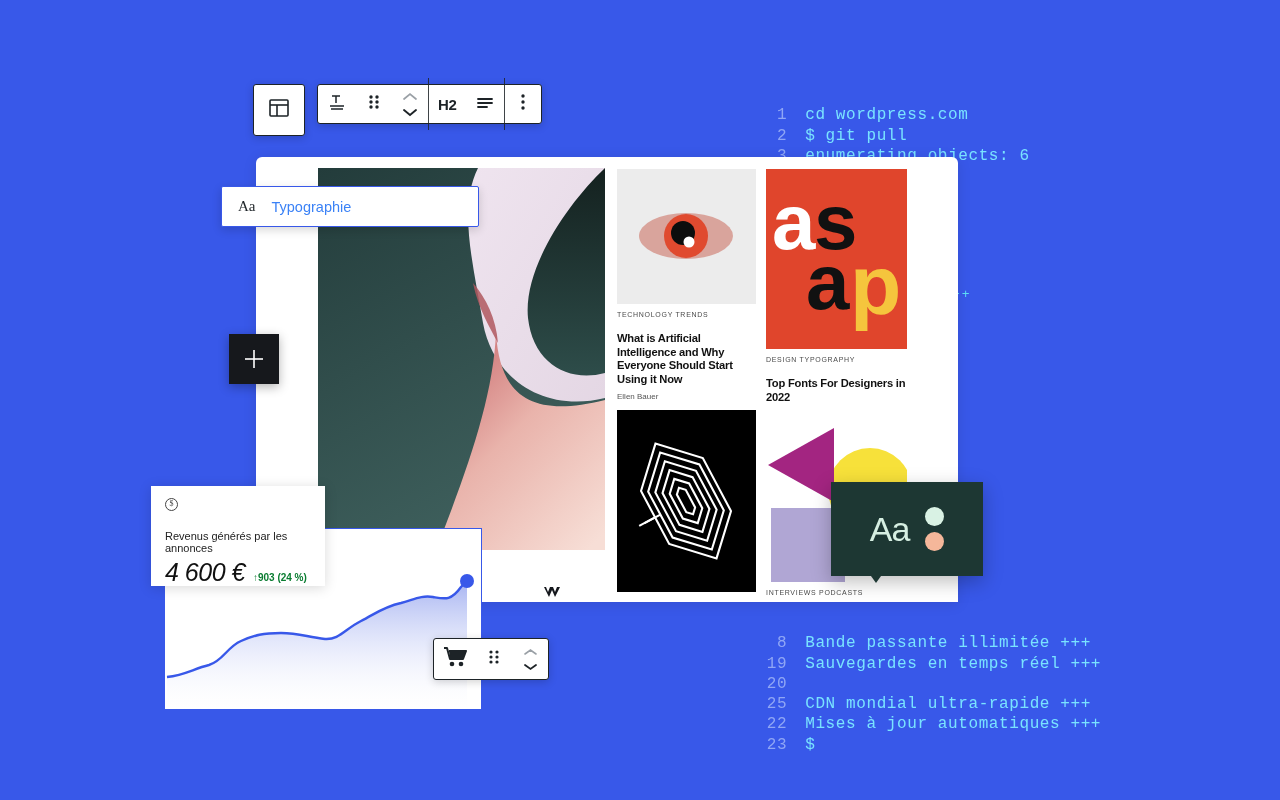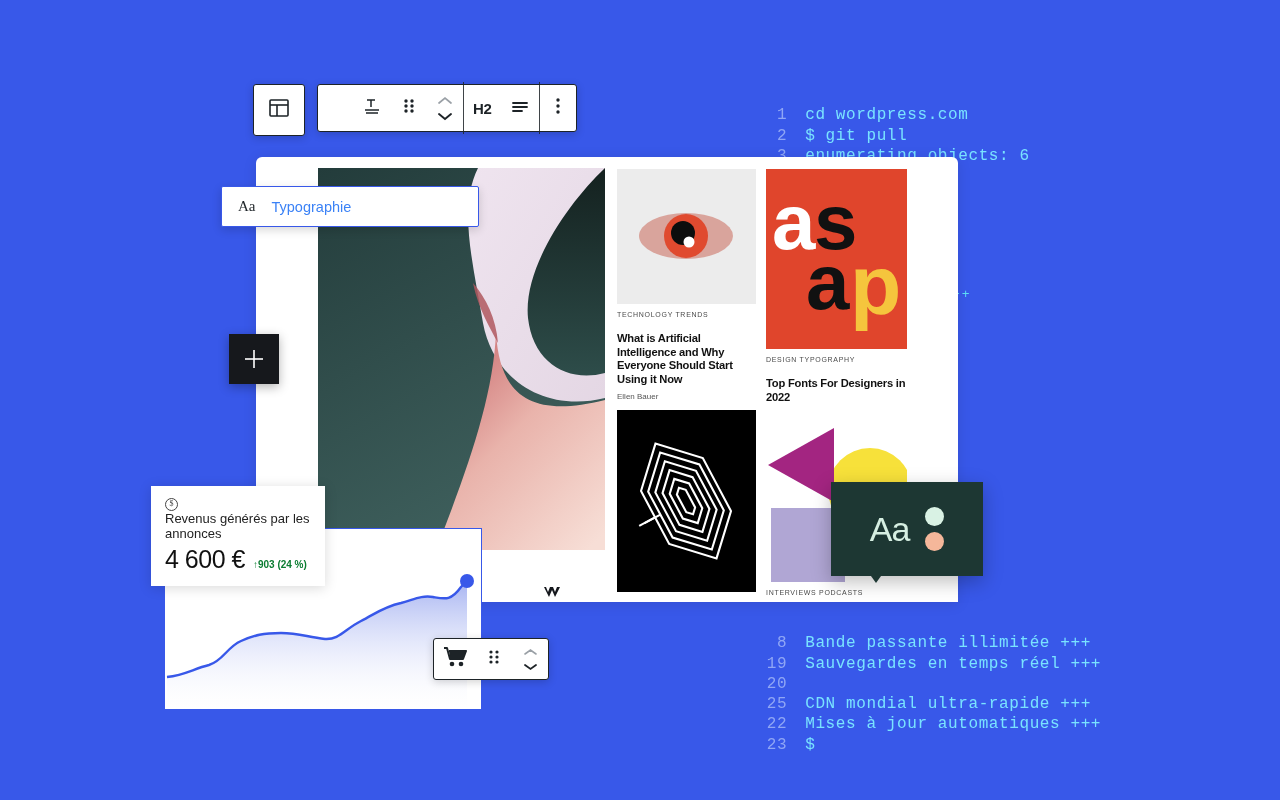--- a/index.html
+++ b/index.html
@@ -56,21 +56,21 @@
   
   .wp-mark { position: absolute; left: 543px; top: 585px; width: 22px; height: 14px; }
 
   
   .tb {
     background: #fff; border: 1px solid #1d2327; border-radius: 3px;
     display: flex; align-items: center; position: absolute;
     box-shadow: 0 2px 8px rgba(0,0,0,.18);
   }
   .tb-layout { left: 253px; top: 84px; width: 52px; height: 52px; justify-content: center; }
-  .tb-main { left: 317px; top: 84px; height: 48px; padding-left: 35px; }
+  .tb-main { left: 317px; top: 84px; height: 40px; }
   .tb-group { display: flex; align-items: center; height: 100%; }
   .tb-sep { width: 1px; height: 52px; background: #1d2327; opacity: .85; }
   .tb-btn {
     height: 52px; min-width: 36px; display: flex; align-items: center; justify-content: center;
     padding: 0 9px; cursor: pointer;
   }
   .tb-btn.h2 { font-weight: bold; font-size: 15px; color: #1d2327; letter-spacing: -.3px; }
 
   
   .typo-panel {
@@ -89,23 +89,23 @@
     box-shadow: 0 3px 10px rgba(0,0,0,.3);
   }
 
   
   .stat-card {
     position: absolute; left: 151px; top: 486px; width: 174px; height: 100px;
     background: #fff; box-shadow: 0 2px 12px rgba(0,0,0,.15); padding: 12px 14px 0 14px;
   }
   .stat-icon { width: 13px; height: 13px; border:1.3px solid #444; border-radius: 50%;
                font-size: 8px; line-height: 10px; text-align:center; color:#444; font-family:"Liberation Serif",serif;}
-  .stat-title { font-size: 13px; color: #222; margin-top: 0; }
+  .stat-title { font-size: 11px; color: #222; margin-top: 19px; }
   .stat-row { display: flex; align-items: baseline; gap: 8px; margin-top: 4px; }
-  .stat-value { font-size: 25px; color: #111; letter-spacing: -.5px; }
+  .stat-value { font-size: 25px; color: #111; letter-spacing: -.5px; font-style: italic; }
   .stat-delta { font-size: 10px; color: #0a7c31; font-weight: bold; margin-top: 9px; }
 
   
   .chart-card {
     position: absolute; left: 164px; top: 528px; width: 318px; height: 182px;
     background: #fff; border: 1px solid #3858e9;
   }
   .chart-card svg { display: block; }
 
   

